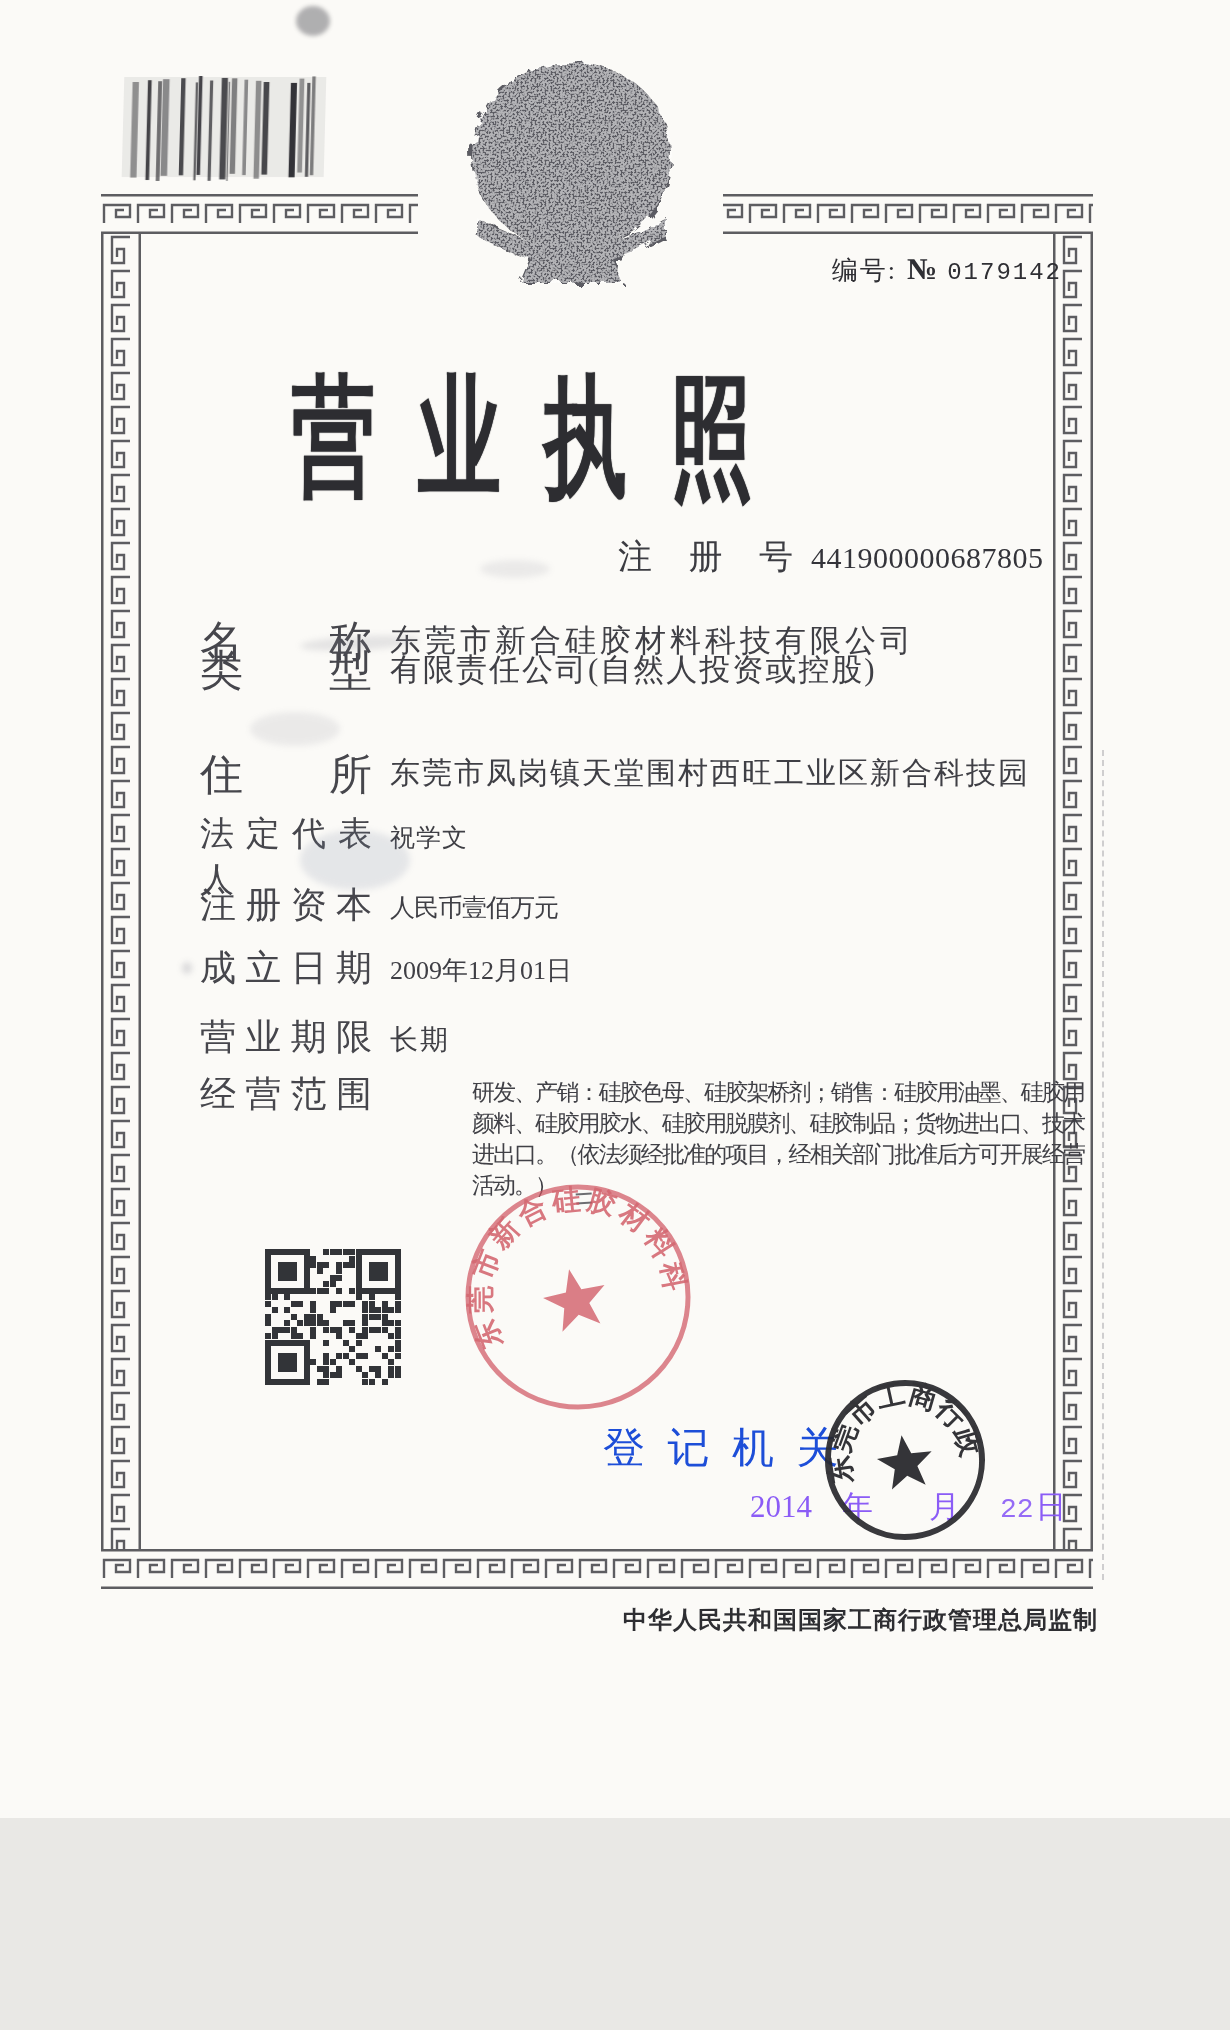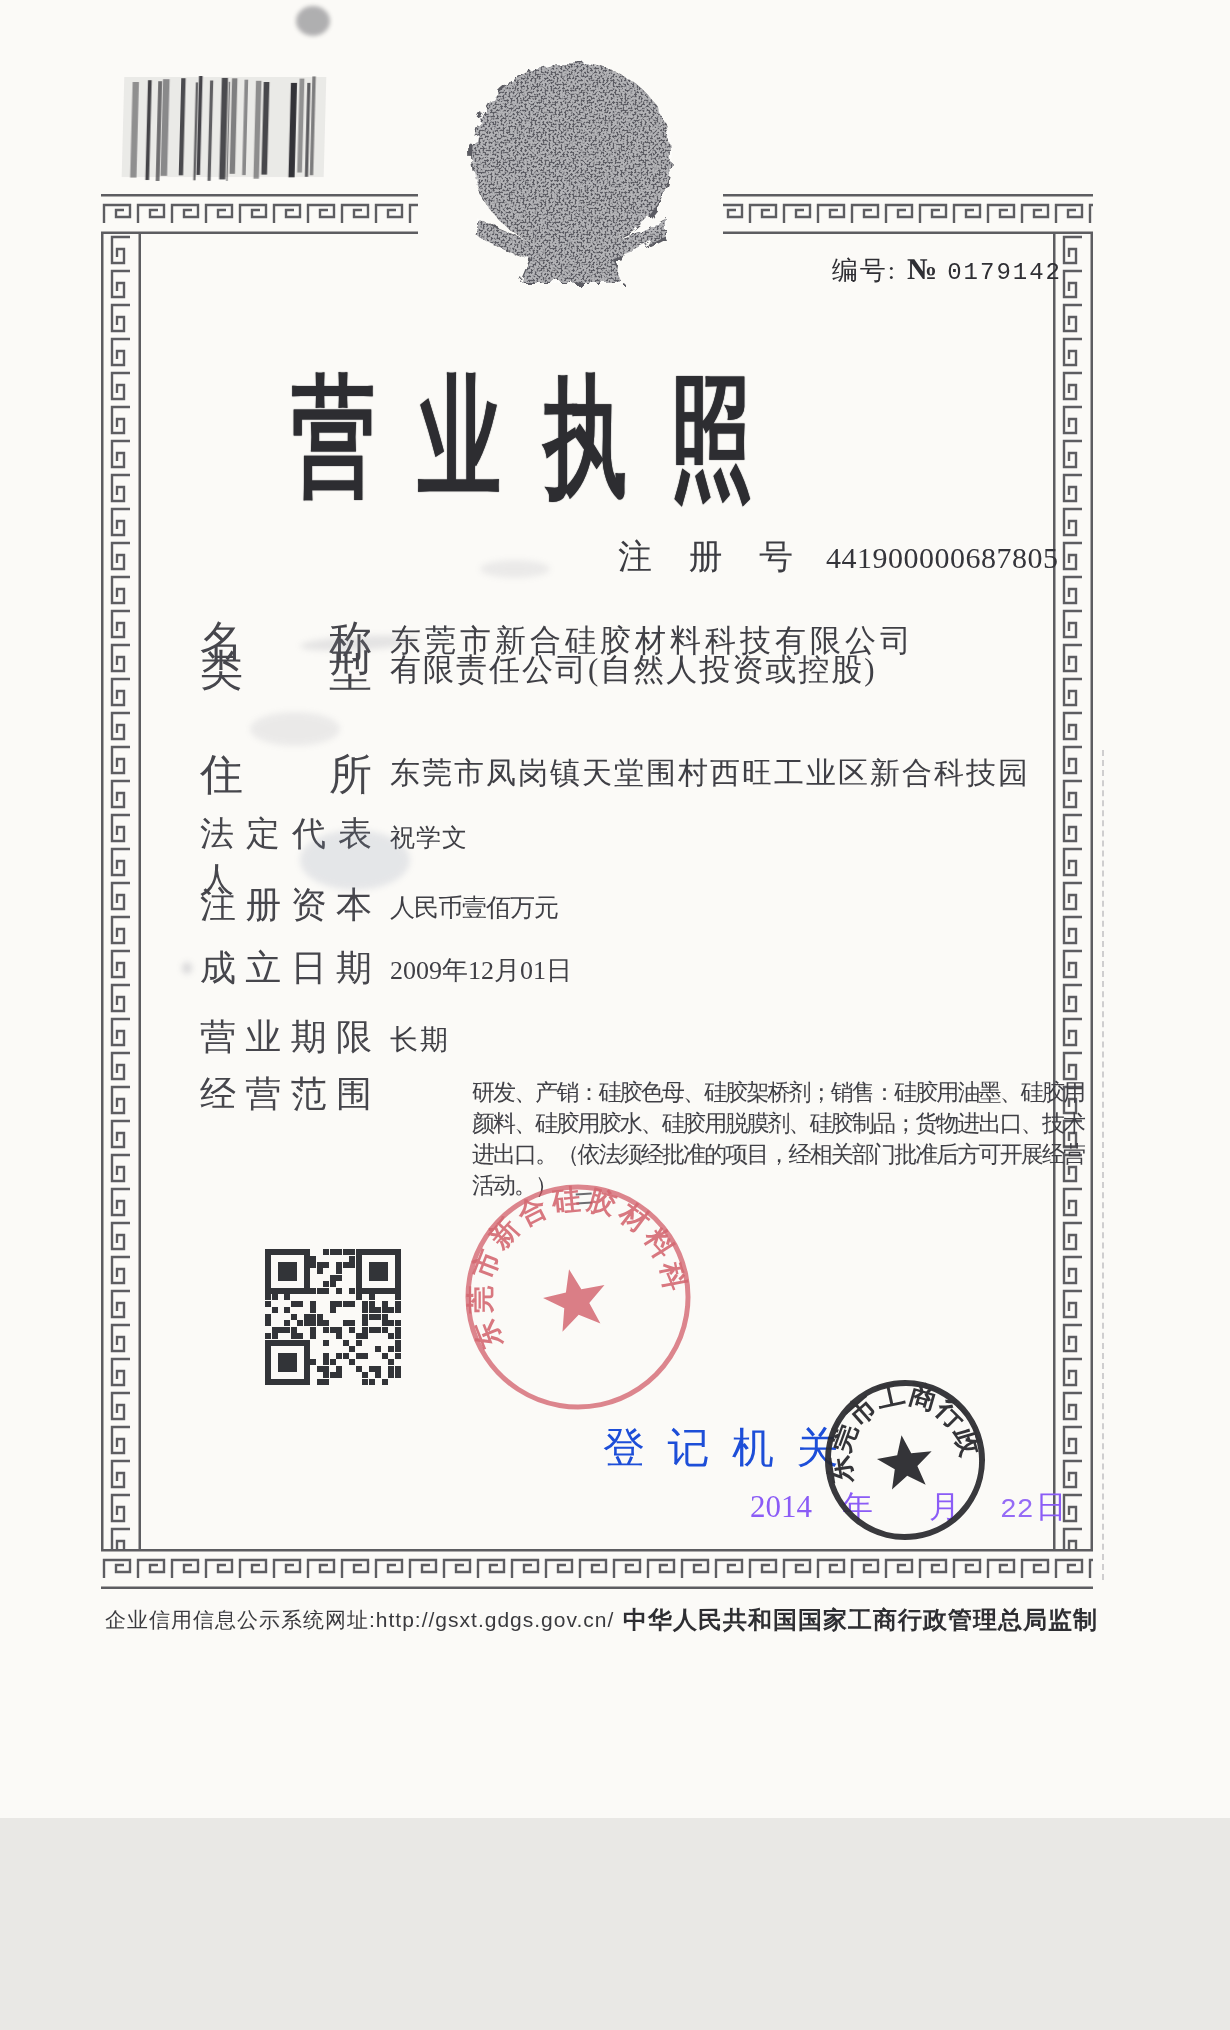--- a/index.html
+++ b/index.html
@@ -27,21 +27,21 @@
 
   .license-title{
     left:292px;top:350px;z-index:4;
     font-size:92px;font-weight:900;letter-spacing:48px;white-space:nowrap;
     color:#2d2d31;transform:scale(.9,1.42);transform-origin:left top;
     text-shadow:0 0 1px #2d2d31;
   }
 
   .regno-line{left:618px;top:534px;z-index:4;display:flex;align-items:baseline;text-align:center;}
   .regno-label{font-family:"Liberation Serif","DejaVu Serif",serif;font-size:34px;letter-spacing:14px;color:#3c3c42;}
-  .regno-value{font-family:"Liberation Serif","DejaVu Serif",serif;font-size:30px;letter-spacing:.5px;color:#34343a;margin-left:19px;}
+  .regno-value{font-family:"Liberation Serif","DejaVu Serif",serif;font-size:30px;letter-spacing:.5px;color:#34343a;margin-left:4px;}
 
   
   .field-row{position:absolute;left:200px;z-index:4;}
   .field-label{
     display:inline-block;width:172px;
     font-family:"Liberation Serif","DejaVu Serif",serif;
     font-size:36px;color:#46464c;
     text-align:justify;text-align-last:justify;white-space:normal;
     vertical-align:top;
   }
@@ -403,21 +403,20 @@
     <defs>
         <path id="sealArcB" d="M 45.9,114.5 A 56,56 0 1 1 154.1,114.5"></path>
       </defs>
     <circle cx="100" cy="100" r="77" fill="none" stroke="#2b2b2f" stroke-width="6"></circle>
     <path d="M100,75 L107.1,94.3 L127.6,95 L111.4,107.7 L117,127.5 L100,116 L83,127.5 L88.6,107.7 L72.4,95 L92.9,94.3 Z" fill="#26262a"></path>
     <text font-size="28" letter-spacing="0" fill="#26262a" font-family="Liberation Serif, DejaVu Serif, serif" font-weight="bold">
       <textPath href="#sealArcB">东莞市工商行政管理局</textPath>
     </text>
   </svg>
 
-  <div class="abs footer-left">企业信用信息公示系统网址:http://gsxt.gdgs.gov.cn/</div>
   <div class="abs footer-right">中华人民共和国国家工商行政管理总局监制</div>
 
   <div class="smudge" style="left:300px;top:636px;width:120px;height:14px;transform:rotate(-3deg);"></div>
   <div class="smudge" style="left:250px;top:712px;width:90px;height:34px;opacity:.14;"></div>
   <div class="smudge" style="left:300px;top:830px;width:110px;height:60px;background:#7a86a0;opacity:.17;"></div>
   <div class="smudge" style="left:296px;top:6px;width:34px;height:30px;opacity:.45;filter:blur(2px);background:#55555c;"></div>
   <div class="smudge" style="left:480px;top:560px;width:70px;height:18px;opacity:.14;"></div>
   <div class="smudge" style="left:182px;top:962px;width:10px;height:12px;opacity:.3;"></div>
   <div class="edge-line"></div>
   <div class="corr-mark"></div>

